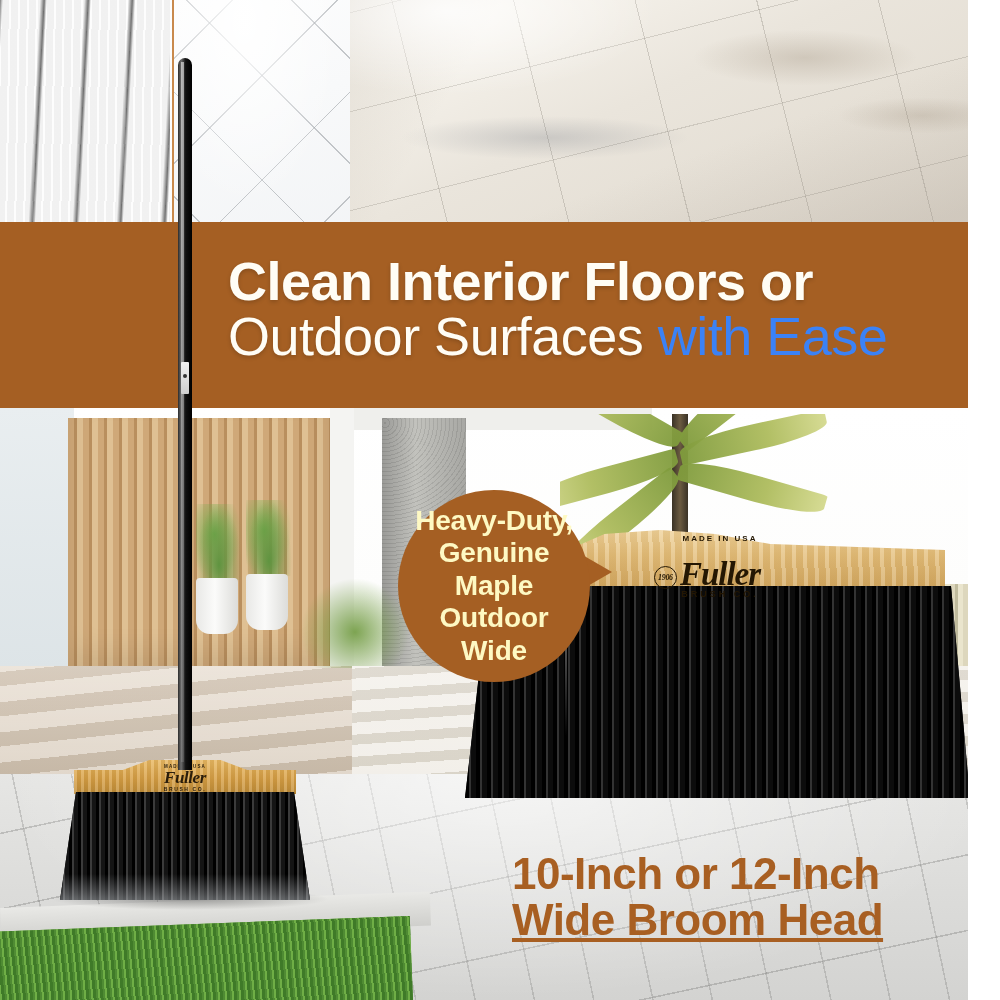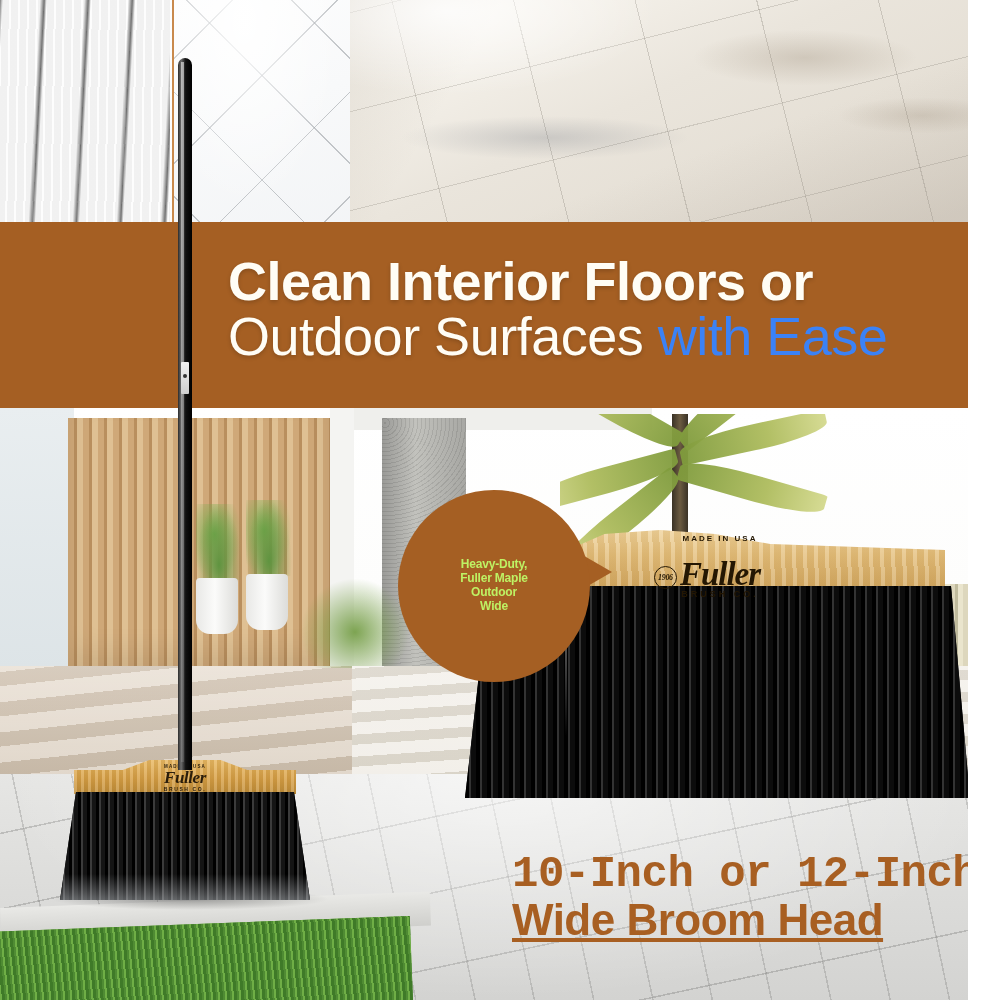--- a/index.html
+++ b/index.html
@@ -193,31 +193,31 @@
   .cu-seam{position:absolute;left:110px;top:78px;width:2px;height:150px;
     background:linear-gradient(180deg,rgba(200,200,200,.7),rgba(255,255,255,0));}
 
   
   .callout{position:absolute;left:398px;top:490px;width:192px;height:192px;
     border-radius:50%;background:#a55f23;z-index:8;
     display:flex;align-items:center;justify-content:center;}
   .callout-arrow{position:absolute;left:560px;top:542px;width:0;height:0;z-index:7;
     border-top:30px solid transparent;border-bottom:30px solid transparent;
     border-left:52px solid #a55f23;}
-  .callout-text{color:#bef264;font-size:12px;font-weight:bold;line-height:1.16;
+  .callout-text{color:#fef9c3;font-size:28px;font-weight:bold;line-height:1.16;
     text-align:center;letter-spacing:-.2px;z-index:9;}
 
   
   .avail{position:absolute;left:555px;top:818px;width:420px;z-index:9;
     color:#171717;font-size:27px;font-weight:normal;letter-spacing:2.2px;
     line-height:1;white-space:nowrap;}
   .sizeline{position:absolute;left:512px;width:470px;z-index:9;
     color:#a85f22;font-size:44px;font-weight:bold;line-height:1;
     letter-spacing:-.5px;white-space:nowrap;}
-  .sizeline.l1{top:852px;font-family:Liberation Mono, monospace;}
+  .sizeline.l1{top:852px;}
   .sizeline.l2{top:898px;text-decoration:underline;}
 </style>
 </head>
 <body>
 
 <div class="stage">
 
   <div class="floorstrip">
     <div class="fpanel fp-wood"></div>
     <div class="fpanel fp-tile"></div>
@@ -290,21 +290,21 @@
       <div class="brushco">BRUSH CO.</div>
     </div>
     <div class="cu-bristles"></div>
     <div class="cu-seam"></div>
   </div>
 
   <div class="callout-arrow"></div>
   <div class="callout">
     <div class="callout-text">
       <div>Heavy-Duty,</div>
-      <div>Fuller Maple</div>
+      <div>Genuine Maple</div>
       <div>Outdoor</div>
       <div>Wide</div>
     </div>
   </div>
 
   <div class="sizeline l1">10-Inch or 12-Inch</div>
   <div class="sizeline l2">Wide Broom Head</div>
 
 </div>
 

